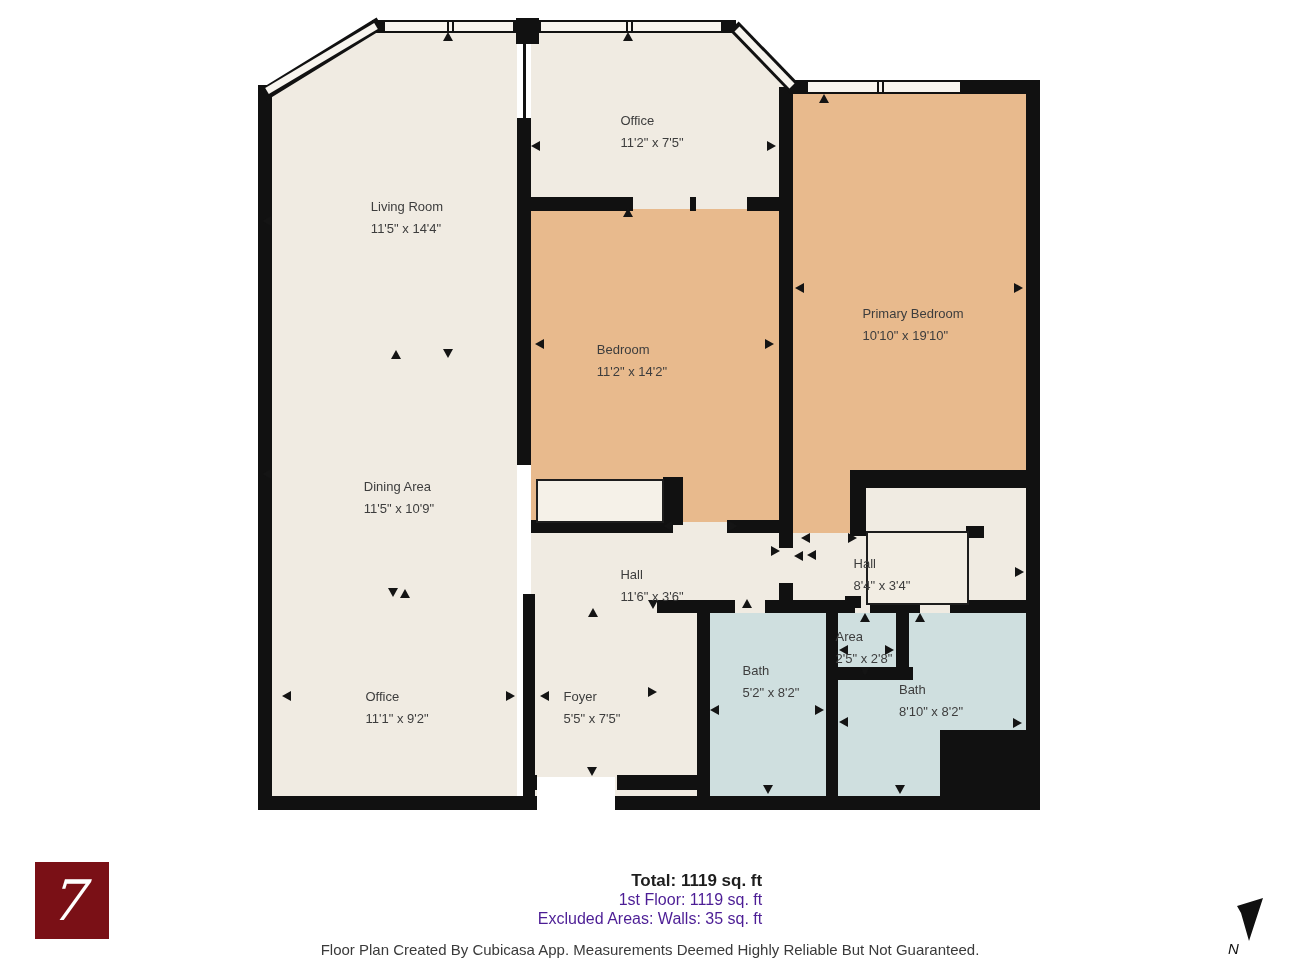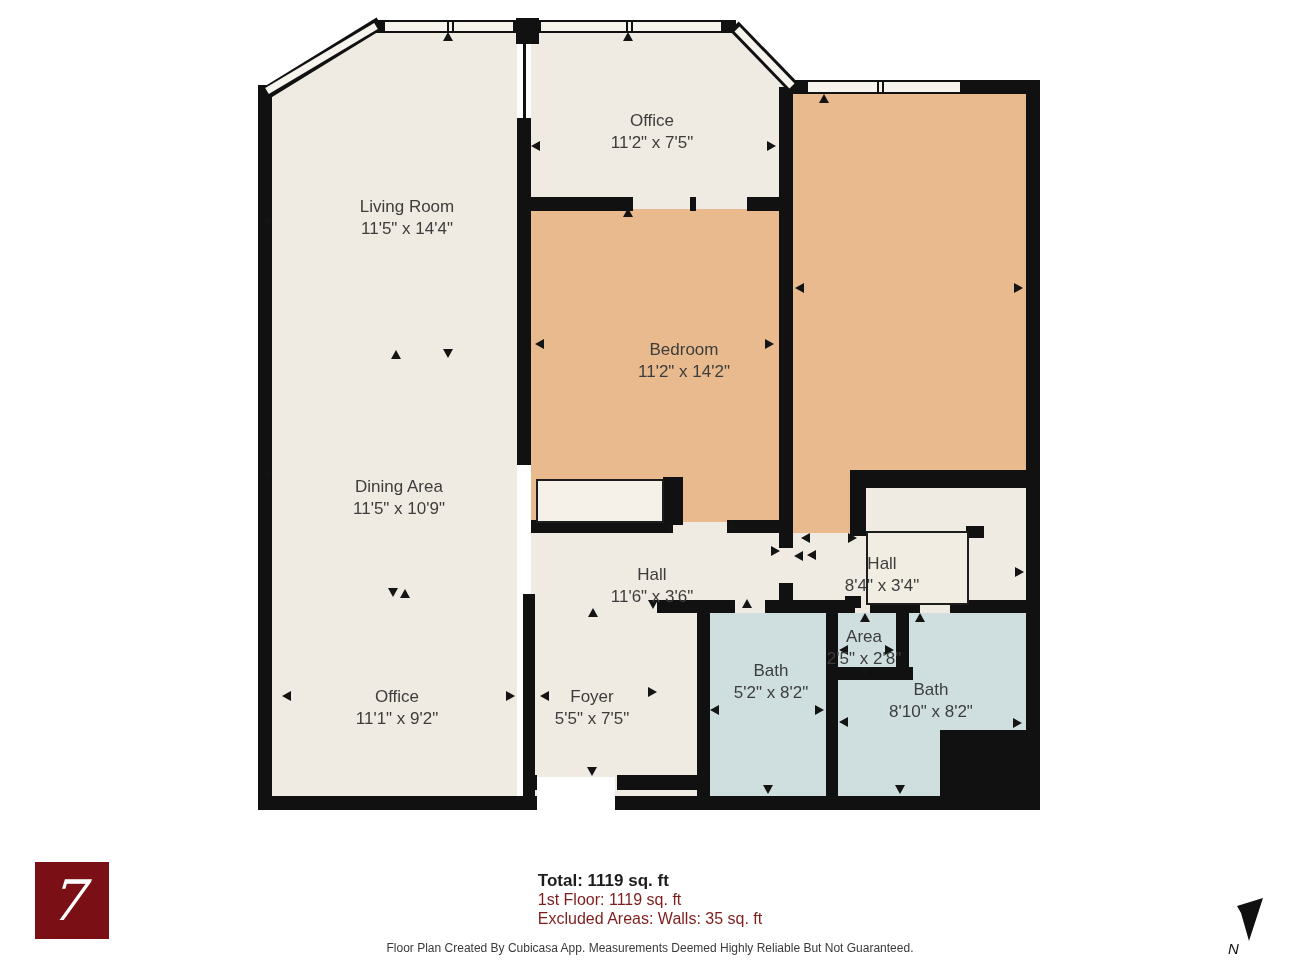--- a/index.html
+++ b/index.html
@@ -3,32 +3,32 @@
 <meta charset="utf-8">
 <style>
   :root{
     --floor-cream:#f0ebe2; --floor-tan:#e8ba8d; --floor-blue:#cfdfdf;
     --wall:#111111; --logo-red:#7a1016; --label-text:#3d3d3d; --watermark-gray:#d9d9d9;
   }
   html,body{margin:0;padding:0;background:#ffffff;}
   .canvas{position:relative;width:1300px;height:975px;background:#fff;overflow:hidden;
           font-family:"Liberation Sans",sans-serif;}
   svg{position:absolute;left:0;top:0;}
-  .room-label{position:absolute;transform:translateX(-50%);text-align:center;
-              font-size:17px;line-height:22px;color:var(--label-text);white-space:nowrap;}
+  .room-label{position:absolute;transform:translateX(-50%);text-align:left;
+              font-size:13px;line-height:22px;color:var(--label-text);white-space:nowrap;}
   .room-label .rname,.room-label .rdims{white-space:nowrap;}
   .watermark{position:absolute;left:650px;top:893px;transform:translateX(-50%);
              font-size:45px;letter-spacing:1px;color:var(--watermark-gray);
              white-space:nowrap;z-index:1;}
   .summary{position:absolute;left:650px;top:871px;transform:translateX(-50%);
-           text-align:left;color:#1d1d1d;z-index:2;line-height:19px;}
+           text-align:right;color:#1d1d1d;z-index:2;line-height:19px;}
   .s-total{font-size:17px;font-weight:bold;}
-  .s-floor,.s-excluded{font-size:16px;color:#7f1d1d;}
+  .s-floor,.s-excluded{font-size:16px;color:#4c1d95;}
   .footer-note{position:absolute;left:650px;top:941px;transform:translateX(-50%);
-               font-size:12px;color:#3a3a3a;z-index:2;white-space:nowrap;}
+               font-size:15px;color:#3a3a3a;z-index:2;white-space:nowrap;}
   .logo{position:absolute;left:35px;top:862px;width:74px;height:77px;
         background:var(--logo-red);display:flex;align-items:center;justify-content:center;z-index:2;}
   .logo .glyph{color:#fff;font-family:"DejaVu Serif",serif;font-style:italic;
                font-size:56px;line-height:77px;transform:skewX(-6deg);}
   .compass-n{position:absolute;left:1228px;top:940px;font-style:italic;font-size:15px;color:#111;z-index:2;}
 </style>
 </head>
 <body>
 
 <div class="canvas">
@@ -158,21 +158,25 @@
   </svg>
 
   <div class="room-label" style="left:407px;top:196px">
     <div class="rname">Living Room</div>
     <div class="rdims">11'5" x 14'4"</div>
   </div>
   <div class="room-label" style="left:652px;top:110px">
     <div class="rname">Office</div>
     <div class="rdims">11'2" x 7'5"</div>
   </div>
-  <div class="room-label" style="left:684px;top:339px">
+  <div class="room-label" style="left:913px;top:303px">
+    <div class="rname">Primary Bedroom</div>
+    <div class="rdims">10'10" x 19'10"</div>
+  </div>
+  <div class="room-label" style="left:632px;top:339px">
     <div class="rname">Bedroom</div>
     <div class="rdims">11'2" x 14'2"</div>
   </div>
   <div class="room-label" style="left:399px;top:476px">
     <div class="rname">Dining Area</div>
     <div class="rdims">11'5" x 10'9"</div>
   </div>
   <div class="room-label" style="left:652px;top:564px">
     <div class="rname">Hall</div>
     <div class="rdims">11'6" x 3'6"</div>

